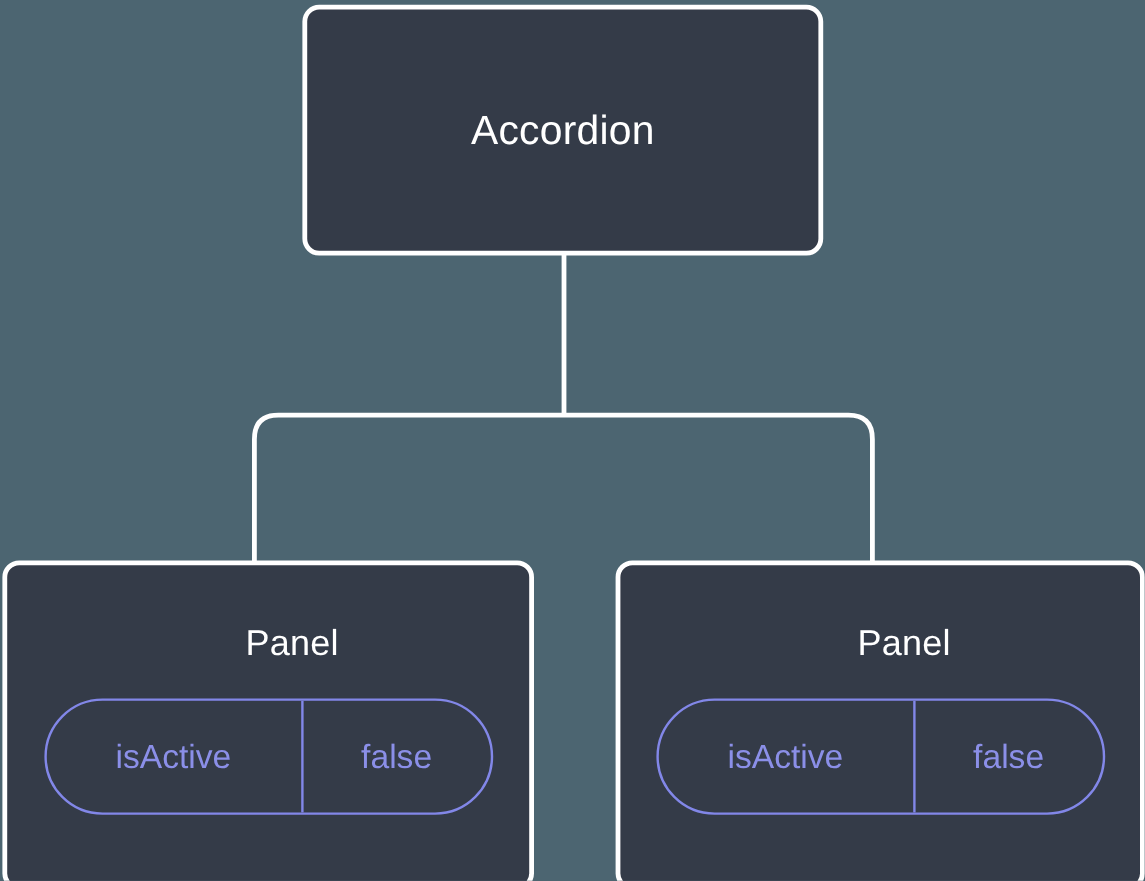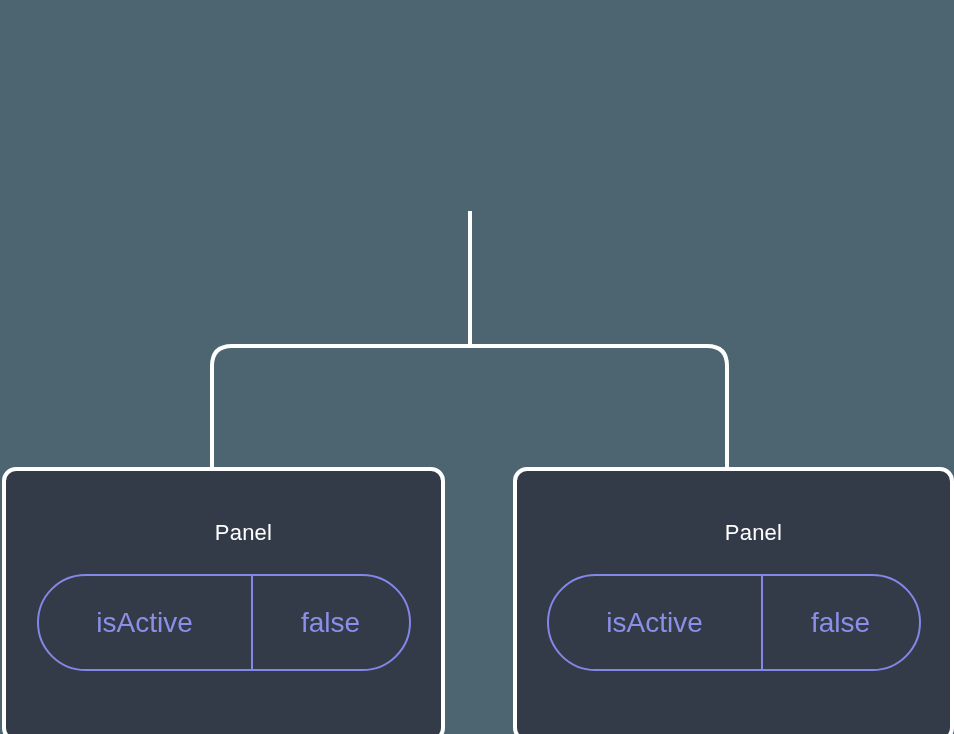--- a/index.html
+++ b/index.html
@@ -74,21 +74,21 @@
     line-height: 1;
     white-space: nowrap;
   }
 
   .node-root .node-title {
     font-size: 34px;
   }
 
   .node-panel-left .node-title,
   .node-panel-right .node-title {
-    font-size: 22px;
+    font-size: 30px;
     margin-top: 51px;
     margin-left: 40px;
   }
 
   
   .state-pill {
     box-sizing: border-box;
     margin-top: 30px;
     height: 97px;
     border: 2px solid #8287e8;
@@ -125,20 +125,23 @@
 
   <svg class="connector-layer" width="954" height="734" viewBox="0 0 954 734" fill="none">
 
     <path d="M 470 211 L 470 346" stroke="#ffffff" stroke-width="4" stroke-linecap="butt"></path>
 
     <path d="M 470 346 L 232 346 Q 212 346 212 366 L 212 469" stroke="#ffffff" stroke-width="4" fill="none" stroke-linecap="butt"></path>
 
     <path d="M 470 346 L 707 346 Q 727 346 727 366 L 727 469" stroke="#ffffff" stroke-width="4" fill="none" stroke-linecap="butt"></path>
   </svg>
 
+  <div class="node node-root">
+    <span class="node-title">Accordion</span>
+  </div>
 
   <div class="node node-panel-left">
     <span class="node-title">Panel</span>
     <div class="state-pill">
       <span class="pill-key">isActive</span>
       <span class="pill-value">false</span>
     </div>
   </div>
 
   <div class="node node-panel-right">

